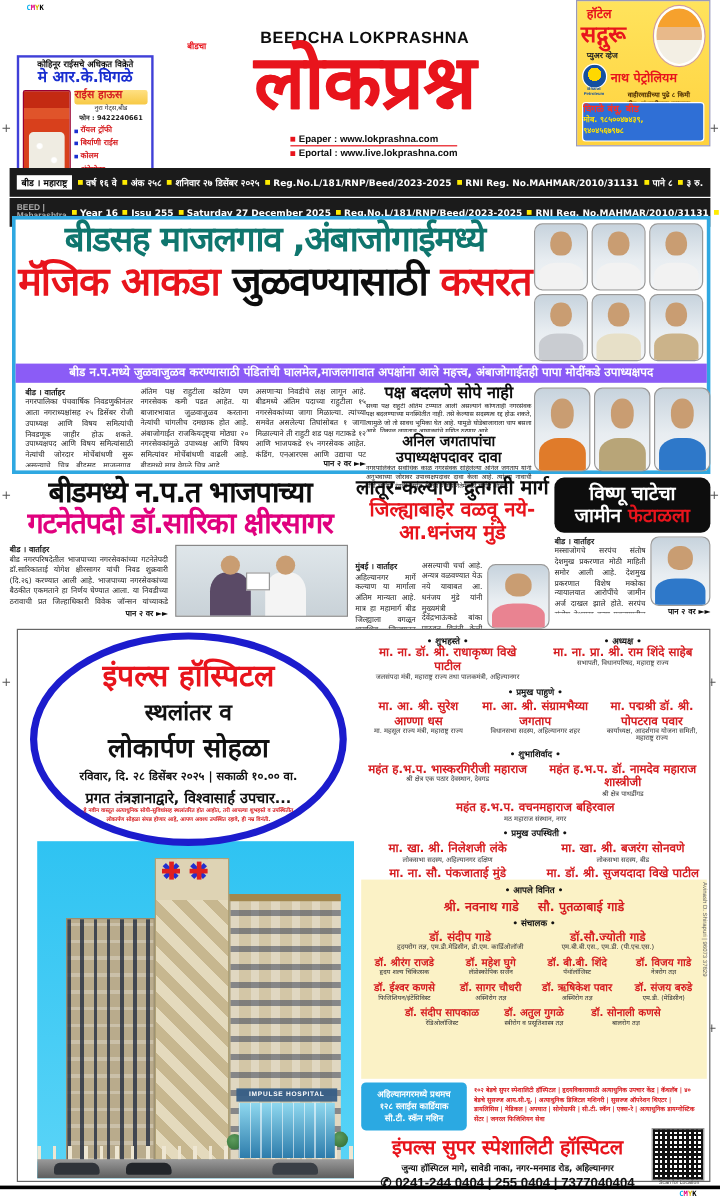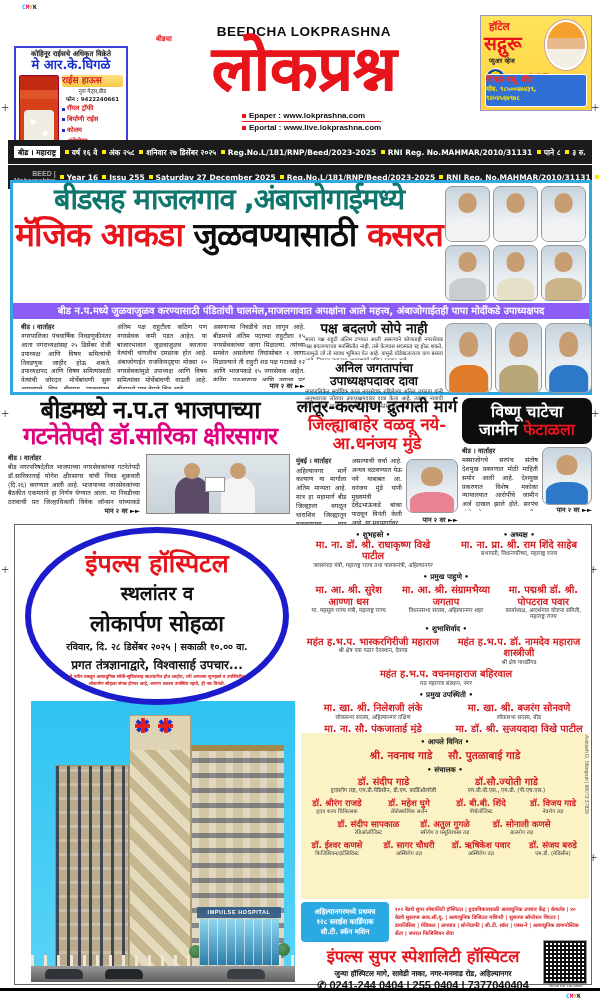--- a/index.html
+++ b/index.html
@@ -36,21 +36,21 @@
   .mast-small{position:absolute;left:26px;top:16px;font:700 7px "DejaVu Sans",sans-serif;color:#e8141c;}
   .mast-en{position:absolute;left:0;top:6px;width:100%;text-align:center;
            font:800 13.5px "Liberation Sans",sans-serif;letter-spacing:.5px;color:#0d0d0d;}
   .mast-logo{position:absolute;left:0;top:18px;width:100%;text-align:center;
            font:800 62px/1.05 "DejaVu Sans",sans-serif;color:#e8141c;text-shadow:.7px 0 0 #e8141c;}
   .mast-links{position:absolute;left:112px;top:92px;}
   .mlink{display:flex;align-items:center;gap:3px;font:700 8px/1.4 "Liberation Sans",sans-serif;color:#0d0d0d;}
   .mlink i{width:4px;height:4px;background:#e8141c;display:inline-block;}
   .mlink.u{border-bottom:1px solid #e8141c;}
 
-  .ra{left:480px;top:15px;width:112px;height:96px;border:1px solid #99b;
+  .ra{left:480px;top:0;width:112px;height:122px;border:1px solid #99b;
       background:linear-gradient(180deg,#ffe35c,#ffd23e);box-sizing:border-box;}
   .ra-hotel{position:absolute;left:8px;top:3px;font:800 10.5px "DejaVu Sans",sans-serif;color:#e8141c;}
   .ra-sad{position:absolute;left:3px;top:14px;font:900 19px "DejaVu Sans",sans-serif;color:#e8141c;}
   .ra-pv{position:absolute;left:8px;top:40px;font:700 6.5px "DejaVu Sans",sans-serif;color:#222;}
   .saint{position:absolute;right:4px;top:4px;width:38px;height:46px;border-radius:50%;
       border:2px solid #fff;box-shadow:0 0 0 1px #c9a;
       background:linear-gradient(180deg,#f6a12d 0 34%,#e8b98a 34% 58%,#f3efe4 58% 100%);}
   .bp-row{position:absolute;left:4px;top:52px;display:flex;align-items:center;gap:3px;}
   .bp-logo{width:19px;height:19px;border-radius:50%;
       background:radial-gradient(circle at 50% 42%,#ffd800 0 38%,#1450a0 39% 100%);border:1px solid #fff;}
@@ -59,21 +59,21 @@
   .ra-s{position:absolute;left:26px;width:84px;text-align:center;font:700 5.5px/1.25 "DejaVu Sans",sans-serif;color:#4a2a00;}
   .ra-box{position:absolute;left:4px;right:4px;bottom:3px;height:31px;background:#2f6fd6;
       border:1px solid #fff;border-radius:3px;text-align:left;}
   .ra-b1{font:900 8px/1.3 "DejaVu Sans",sans-serif;color:#ff2f23;}
   .ra-b2{font:700 6.5px/1.25 "DejaVu Sans",sans-serif;color:#ffe300;}
 
   
   .ib-wrap{left:8px;top:140px;width:584px;}
   .ib-row{height:17px;background:#1b1b1b;display:flex;align-items:center;gap:4px;
           padding:12px 6px;box-sizing:border-box;justify-content:space-between;}
-  .ib-row+.ib-row{margin-top:1px;text-align:right;}
+  .ib-row+.ib-row{margin-top:1px;}
   .ib-chip{background:#fff;color:#000;font:700 7.5px "DejaVu Sans",sans-serif;padding:1px 4px;}
   .ib-en1{color:#aaa;font:700 7px "Liberation Sans",sans-serif;}
   .ibi{display:flex;align-items:center;gap:3px;white-space:nowrap;}
   .ibi i{width:4px;height:4px;background:#ffec00;display:inline-block;}
   .ibi b{color:#fff;font:700 7.5px "DejaVu Sans",sans-serif;}
 
   
   .lead{left:10px;top:180px;width:582px;height:215px;border:3px solid #2fa8e1;box-sizing:border-box;background:#fff;}
   .lead-h1{position:absolute;left:2px;top:1px;width:428px;text-align:center;
       font:800 29px/1.08 "DejaVu Sans",sans-serif;color:#0f766e;letter-spacing:-1px;}
@@ -113,21 +113,21 @@
   .photo-wide{position:relative;width:142px;height:58px;border:1px solid #888;
       background:linear-gradient(180deg,#dfe6ea,#c9d2d8);overflow:hidden;}
   .fig{position:absolute;bottom:-4px;width:34px;height:40px;border-radius:40% 40% 0 0;}
   .fig::before{content:'';position:absolute;top:-14px;left:50%;transform:translateX(-50%);
       width:16px;height:16px;border-radius:50%;background:#c99d72;}
   .f1{left:28px;background:#5a4a66;} .f2{left:74px;background:#f4f4f4;}
   .cert{position:absolute;left:58px;top:22px;width:18px;height:13px;background:#fff;border:1px solid #999;}
   .stB{left:296px;top:398px;width:162px;}
   .stB-h1{font:800 16.5px/1.12 "DejaVu Sans",sans-serif;text-align:center;color:#0d0d0d;}
   .stB-h2{font:800 16.5px/1.12 "DejaVu Sans",sans-serif;text-align:center;color:#e8141c;}
-  .stB-body{position:relative;margin-top:4px;height:74px;}
+  .stB-body{position:relative;margin-top:15px;height:74px;}
   .stB-txt{column-count:2;column-gap:5px;width:106px;height:74px;overflow:hidden;}
   .stB .ph{position:absolute;right:0;top:2px;width:50px;height:52px;}
   .stC{left:462px;top:398px;width:130px;}
   .stC-box{height:46px;background:#0d0d0d;border-radius:8px;display:flex;flex-direction:column;
       justify-content:center;text-align:center;}
   .stC-l1{font:800 16px/1.1 "DejaVu Sans",sans-serif;color:#fff;}
   .stC-l2{font:800 16px/1.1 "DejaVu Sans",sans-serif;color:#fff;}
   .stC-body{display:flex;gap:4px;margin-top:3px;}
   .stC .ph{width:48px;height:56px;flex:none;}
 
@@ -594,50 +594,50 @@
           </div>
         <div>
             <div class="dname">डॉ. बी.बी. शिंदे</div>
             <div class="dspec">पॅथॉलॉजिस्ट</div>
           </div>
         <div>
             <div class="dname">डॉ. विजय गाडे</div>
             <div class="dspec">नेत्ररोग तज्ञ</div>
           </div>
       </div>
+      <div class="drow">
+        <div>
+            <div class="dname">डॉ. ईश्वर कणसे</div>
+            <div class="dspec">फिजिशियन/इंटेंसिविस्ट</div>
+          </div>
+        <div>
+            <div class="dname">डॉ. सागर चौधरी</div>
+            <div class="dspec">अस्थिरोग तज्ञ</div>
+          </div>
+        <div>
+            <div class="dname">डॉ. ऋषिकेश पवार</div>
+            <div class="dspec">अस्थिरोग तज्ञ</div>
+          </div>
+        <div>
+            <div class="dname">डॉ. संजय बरुडे</div>
+            <div class="dspec">एम.डी. (मेडिसीन)</div>
+          </div>
+      </div>
       <div class="drow" style="width:230px;margin:2px auto 0;">
         <div>
             <div class="dname">डॉ. संदीप सापकाळ</div>
             <div class="dspec">रेडिओलॉजिस्ट</div>
           </div>
         <div>
             <div class="dname">डॉ. अतुल गुगळे</div>
             <div class="dspec">स्त्रीरोग व प्रसूतिशास्त्र तज्ञ</div>
           </div>
         <div>
             <div class="dname">डॉ. सोनाली कणसे</div>
             <div class="dspec">बालरोग तज्ञ</div>
-          </div>
-      </div>
-      <div class="drow">
-        <div>
-            <div class="dname">डॉ. ईश्वर कणसे</div>
-            <div class="dspec">फिजिशियन/इंटेंसिविस्ट</div>
-          </div>
-        <div>
-            <div class="dname">डॉ. सागर चौधरी</div>
-            <div class="dspec">अस्थिरोग तज्ञ</div>
-          </div>
-        <div>
-            <div class="dname">डॉ. ऋषिकेश पवार</div>
-            <div class="dspec">अस्थिरोग तज्ञ</div>
-          </div>
-        <div>
-            <div class="dname">डॉ. संजय बरुडे</div>
-            <div class="dspec">एम.डी. (मेडिसीन)</div>
           </div>
       </div>
     </div>
 
     <div class="bstrip">
       <div class="bluebox">
         <div>अहिल्यानगरमध्ये प्रथमच</div>
           <div>१२८ स्लाईस कार्डियाक</div>
           <div>सी.टी. स्कॅन मशिन</div>
       </div>

